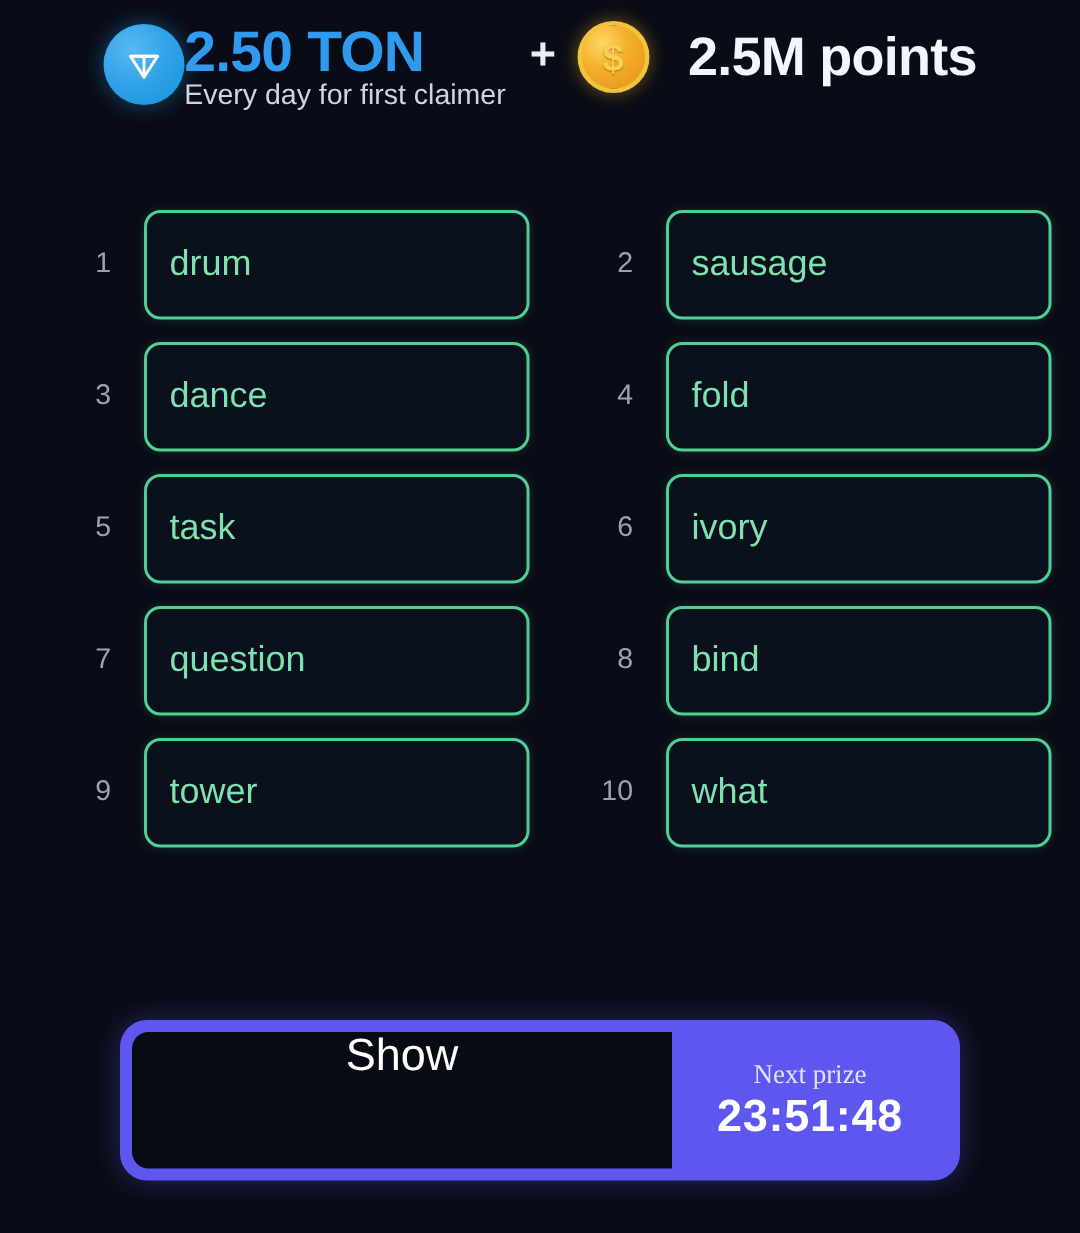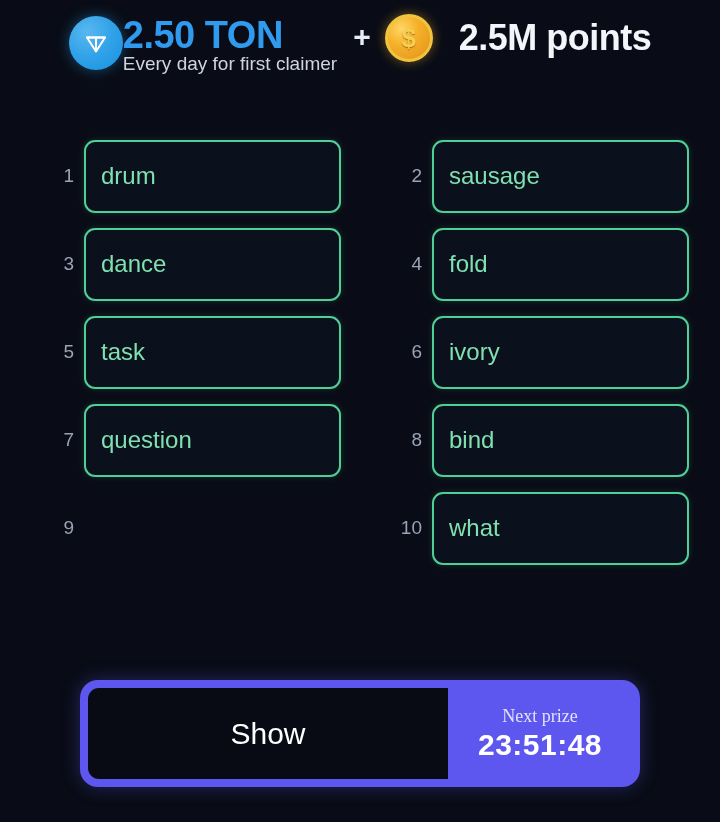--- a/index.html
+++ b/index.html
@@ -125,20 +125,21 @@
     width:257px;
     height:73px;
     border:2px solid #4fcf96;
     border-radius:11px;
     background:#0b111c;
     box-shadow:0 0 6px rgba(79,207,150,0.18);
     display:flex;
     align-items:center;
     padding-left:15px;
     flex:none;
+    margin-left:12px;
   }
   .word-text {
     font-size:24px;
     color:#7fe0b0;
     line-height:26px;
   }
 
   
   .action-bar {
     position:absolute;
@@ -150,21 +151,20 @@
     align-items:center;
     padding:8px;
     box-shadow:0 0 18px rgba(94,87,239,0.35);
   }
   .show-panel {
     width:360px;
     height:91px;
     background:#080b14;
     border-radius:11px 0 0 11px;
     display:flex;
-    align-items:center;
     justify-content:center;
     cursor:pointer;
   }
   .show-label {
     font-size:30px;
     color:#ffffff;
     line-height:32px;
   }
   .prize-panel {
     flex:1;
@@ -276,20 +276,23 @@
         <span class="cell-num">8</span>
         <div class="word-box">
           <span class="word-text">bind</span>
         </div>
       </div>
     </div>
 
     <div class="grid-row">
       <div class="cell left">
         <span class="cell-num">9</span>
+        <div class="word-box">
+          <span class="word-text">tower</span>
+        </div>
       </div>
       <div class="cell right">
         <span class="cell-num">10</span>
         <div class="word-box">
           <span class="word-text">what</span>
         </div>
       </div>
     </div>
 
 

